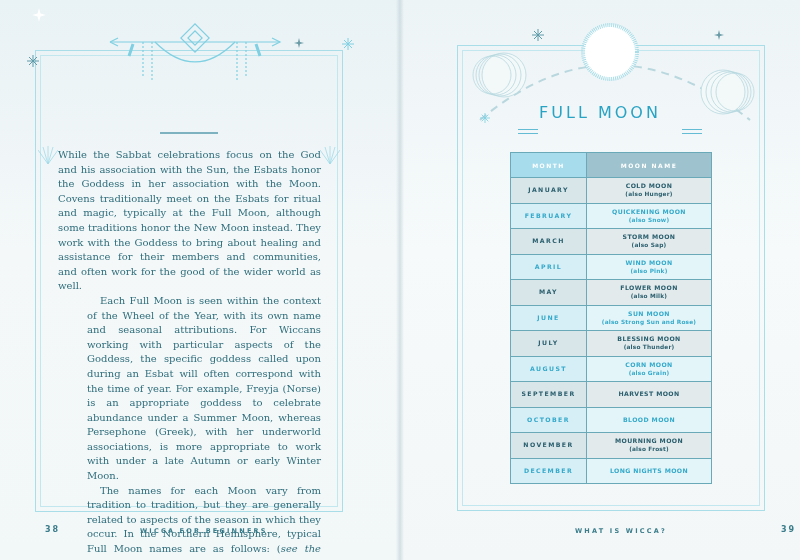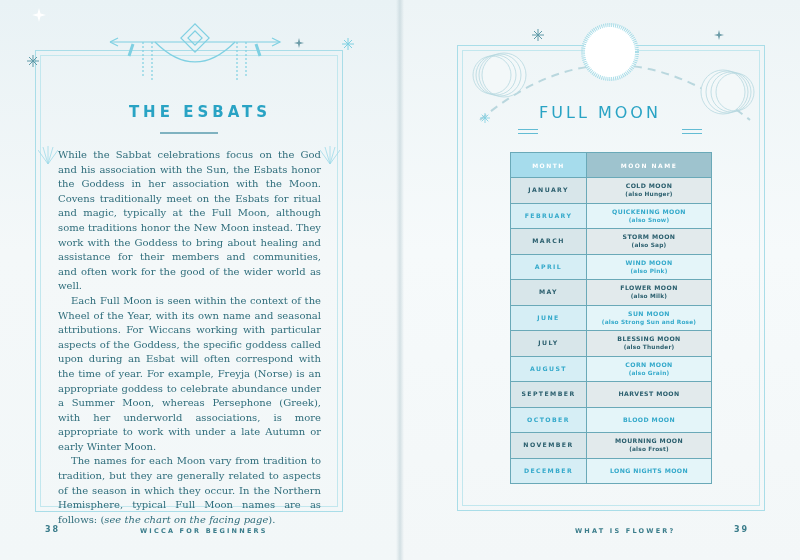--- a/index.html
+++ b/index.html
@@ -37,21 +37,21 @@
   }
   .title-rule {
     position: absolute; left: 160px; top: 132px; width: 58px; height: 2px; background: #7fb2c0;
   }
   .body-text {
     position: absolute; left: 58px; top: 148px; width: 263px;
     font-size: 10px; line-height: 14.6px; color: #2f6d7b; text-align: justify;
     hyphens: none;
   }
   .body-text p { margin: 0; }
-  .body-text p + p { text-indent: 13px; }
+  .body-text p + p { text-indent: 13px; margin-left: 29px; }
   .body-text em { font-style: italic; }
   .footer {
     position: absolute; top: 527px; font-family: "DejaVu Sans", sans-serif;
     font-size: 6.5px; letter-spacing: 2.2px; font-weight: bold; color: #3b7d8b;
   }
   .pagenum { position: absolute; top: 525px; font-family: "DejaVu Sans", sans-serif; font-size: 8px; font-weight: bold; letter-spacing: 2px; color: #3b7d8b; margin-left: 8px; }
   
   .title-r {
     position: absolute; left: 400px; width: 400px; top: 103px; text-align: center;
     font-family: "DejaVu Sans", sans-serif; font-weight: normal; letter-spacing: 3px;
@@ -144,21 +144,20 @@
     <svg class="orn" style="left:320px;top:146px" width="20" height="18" viewBox="0 0 20 18">
         <g stroke="#9fdbe8" stroke-width="0.8">
           <line x1="10" y1="18" x2="0" y2="4"></line>
           <line x1="10" y1="18" x2="5" y2="1"></line>
           <line x1="10" y1="18" x2="10" y2="0"></line>
           <line x1="10" y1="18" x2="15" y2="1"></line>
           <line x1="10" y1="18" x2="20" y2="4"></line>
         </g>
       </svg>
 
-    <div class="title-l">THE ESBATS</div>
     <div class="title-rule"></div>
 
     <div class="body-text">
       <p>While the Sabbat celebrations focus on the God and his association with the Sun, the Esbats honor the Goddess in her association with the Moon. Covens traditionally meet on the Esbats for ritual and magic, typically at the Full Moon, although some traditions honor the New Moon instead. They work with the Goddess to bring about healing and assistance for their members and communities, and often work for the good of the wider world as well.</p>
       <p>Each Full Moon is seen within the context of the Wheel of the Year, with its own name and seasonal attributions. For Wiccans working with particular aspects of the Goddess, the specific goddess called upon during an Esbat will often correspond with the time of year. For example, Freyja (Norse) is an appropriate goddess to celebrate abundance under a Summer Moon, whereas Persephone (Greek), with her underworld associations, is more appropriate to work with under a late Autumn or early Winter Moon.</p>
       <p><span>The names for each Moon vary from tradition to tradition, but they are generally related to aspects of the season in which they occur. In the Northern Hemisphere, typical Full Moon names are as follows: (</span><em>see the chart on the facing page</em><span>).</span></p>
     </div>
 
     <div class="pagenum" style="left:37px">38</div>
     <div class="footer" style="left:140px">WICCA FOR BEGINNERS</div>
@@ -264,14 +263,14 @@
         <td class="month">NOVEMBER</td>
         <td><span>MOURNING MOON</span><span class="alt">(also Frost)</span></td>
       </tr>
     <tr class="light">
         <td class="month">DECEMBER</td>
         <td><span>LONG NIGHTS MOON</span></td>
       </tr>
   </tbody>
 </table>
 
-<div class="footer" style="left:575px">WHAT IS FLOWER?</div>
-<div class="pagenum" style="left:726px">39</div>
+<div class="footer" style="left:575px">WHAT IS WICCA?</div>
+<div class="pagenum" style="left:773px">39</div>
 
 </body></html>

